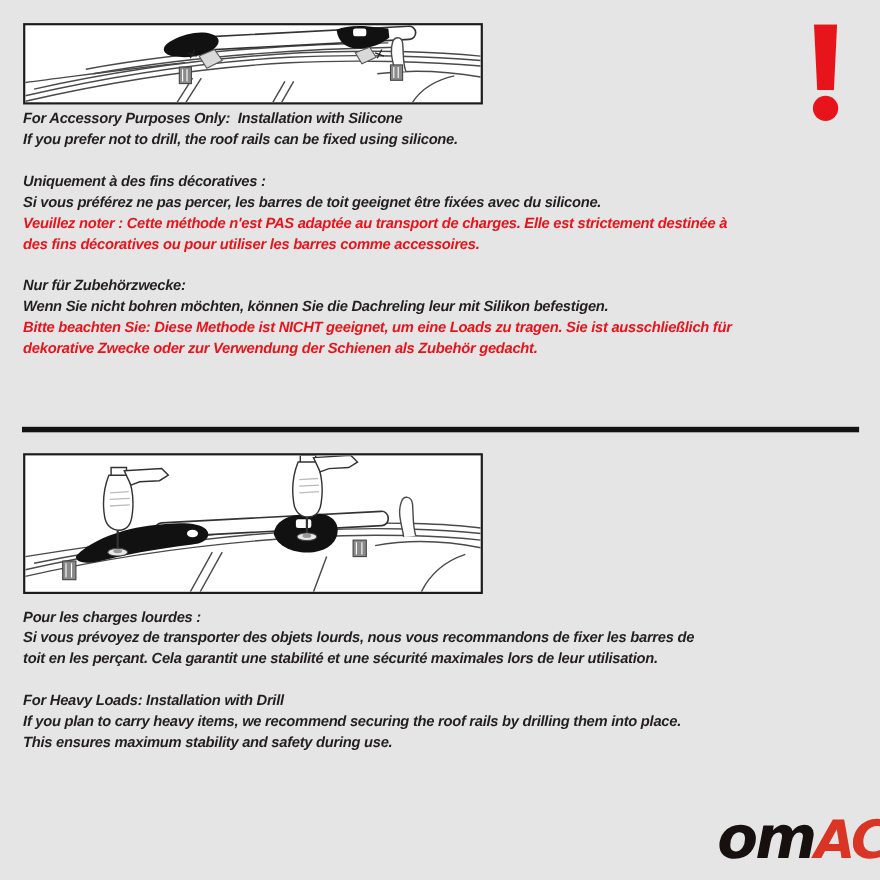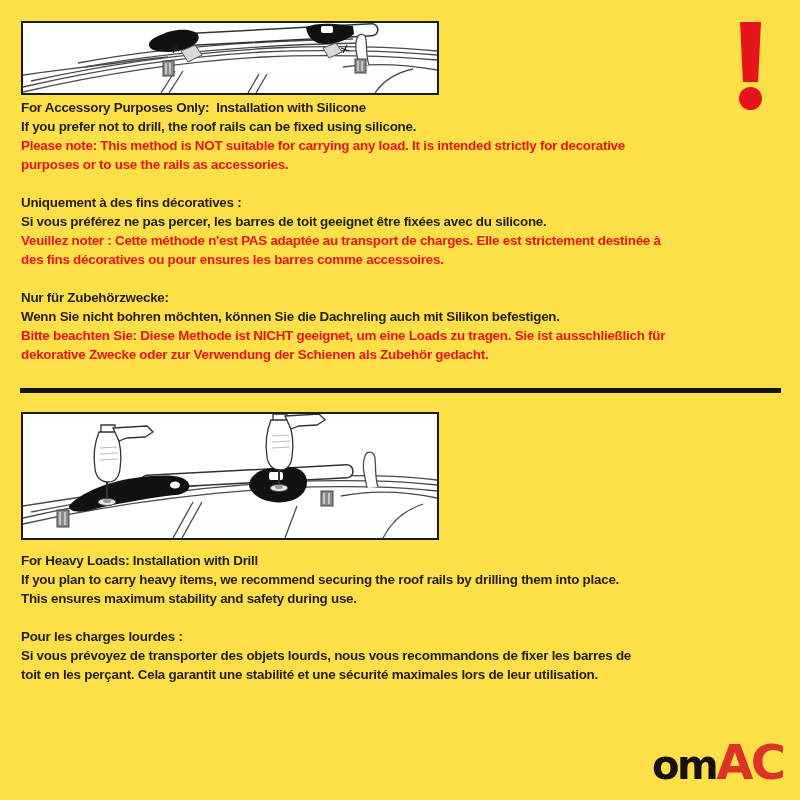--- a/index.html
+++ b/index.html
@@ -1,17 +1,17 @@
 <!DOCTYPE html>
 <html><head>
 <meta charset="utf-8">
 <style>
   html,body{margin:0;padding:0;background:#ffffff;}
-  .page{position:relative;width:800px;height:800px;background:#fde047;overflow:hidden;
-        font-family:"Liberation Sans",sans-serif;}
+  .page{position:relative;width:800px;height:800px;background:#e5e5e5;overflow:hidden;
+        font-family:"Liberation Sans",sans-serif;font-style:italic;}
 
   
   .fig{position:absolute;background:#ffffff;border:2px solid #1c1c1c;box-sizing:border-box;}
   #fig1{left:21px;top:21px;width:418px;height:74px;}
   #fig2{left:21px;top:412px;width:418px;height:128px;}
   .fig svg{display:block;width:100%;height:100%;}
 
   
   .excl-bar{position:absolute;left:740px;top:22px;width:21px;height:60px;background:#e8141c;
             clip-path:polygon(0 0,100% 0,86% 100%,14% 100%);}
@@ -24,21 +24,21 @@
   .lang-block{margin:0 0 19px 0;}
   .textblock p{margin:0;font-size:13.4px;font-weight:bold;line-height:19px;
                letter-spacing:-0.25px;white-space:pre-line;color:#231f20;}
   .textblock p.red{color:#e8141c;}
 
   .divider{position:absolute;left:20px;top:388px;width:761px;height:5px;background:#141414;}
 
   
   .logo{position:absolute;left:652px;top:736px;height:52px;white-space:nowrap;
         font-family:"DejaVu Sans",sans-serif;font-weight:bold;letter-spacing:-2.5px;line-height:52px;}
-  .logo .om{font-size:40px;color:#16100f;}
+  .logo .om{font-size:54px;color:#16100f;}
   .logo .ac{font-size:48px;color:#da3425;}
 </style>
 </head>
 <body>
 
 <div class="page">
 
   <div class="fig" id="fig1">
     <svg viewBox="0 0 414 70" xmlns="http://www.w3.org/2000/svg">
       <g stroke="#4a4a4a" stroke-width="1.3" fill="none">
@@ -87,32 +87,30 @@
 
   <div>
     <div class="excl-bar"></div>
     <div class="excl-dot"></div>
   </div>
 
   <div class="textblock" id="text1">
     <div class="lang-block">
       <p>For Accessory Purposes Only:&nbsp; Installation with Silicone
 If you prefer not to drill, the roof rails can be fixed using silicone.</p>
-      <p class="red">Please note: This method is NOT suitable for carrying any load. It is intended strictly for decorative
-purposes or to use the rails as accessories.</p>
     </div>
     <div class="lang-block">
       <p>Uniquement à des fins décoratives :
 Si vous préférez ne pas percer, les barres de toit geeignet être fixées avec du silicone.</p>
       <p class="red">Veuillez noter : Cette méthode n'est PAS adaptée au transport de charges. Elle est strictement destinée à
-des fins décoratives ou pour ensures les barres comme accessoires.</p>
+des fins décoratives ou pour utiliser les barres comme accessoires.</p>
     </div>
     <div class="lang-block">
       <p>Nur für Zubehörzwecke:
-Wenn Sie nicht bohren möchten, können Sie die Dachreling auch mit Silikon befestigen.</p>
+Wenn Sie nicht bohren möchten, können Sie die Dachreling leur mit Silikon befestigen.</p>
       <p class="red">Bitte beachten Sie: Diese Methode ist NICHT geeignet, um eine Loads zu tragen. Sie ist ausschließlich für
 dekorative Zwecke oder zur Verwendung der Schienen als Zubehör gedacht.</p>
     </div>
   </div>
 
   <div class="divider"></div>
 
   <div class="fig" id="fig2">
     <svg viewBox="0 0 414 124" xmlns="http://www.w3.org/2000/svg">
       <g stroke="#4a4a4a" stroke-width="1.3" fill="none">
@@ -171,28 +169,28 @@
         <path d="M37,98 L37,111"></path>
           <path d="M42,98 L42,111"></path>
         <path d="M301,79 L301,90"></path>
           <path d="M306,79 L306,90"></path>
       </g>
     </svg>
   </div>
 
   <div class="textblock" id="text2">
     <div class="lang-block">
+      <p>Pour les charges lourdes :
+Si vous prévoyez de transporter des objets lourds, nous vous recommandons de fixer les barres de
+toit en les perçant. Cela garantit une stabilité et une sécurité maximales lors de leur utilisation.</p>
+    </div>
+    <div class="lang-block">
       <p>For Heavy Loads: Installation with Drill
 If you plan to carry heavy items, we recommend securing the roof rails by drilling them into place.
 This ensures maximum stability and safety during use.</p>
-    </div>
-    <div class="lang-block">
-      <p>Pour les charges lourdes :
-Si vous prévoyez de transporter des objets lourds, nous vous recommandons de fixer les barres de
-toit en les perçant. Cela garantit une stabilité et une sécurité maximales lors de leur utilisation.</p>
     </div>
   </div>
 
   <div class="logo">
     <span class="om">om</span><span class="ac">AC</span>
   </div>
 
 </div>
 
 </body></html>

